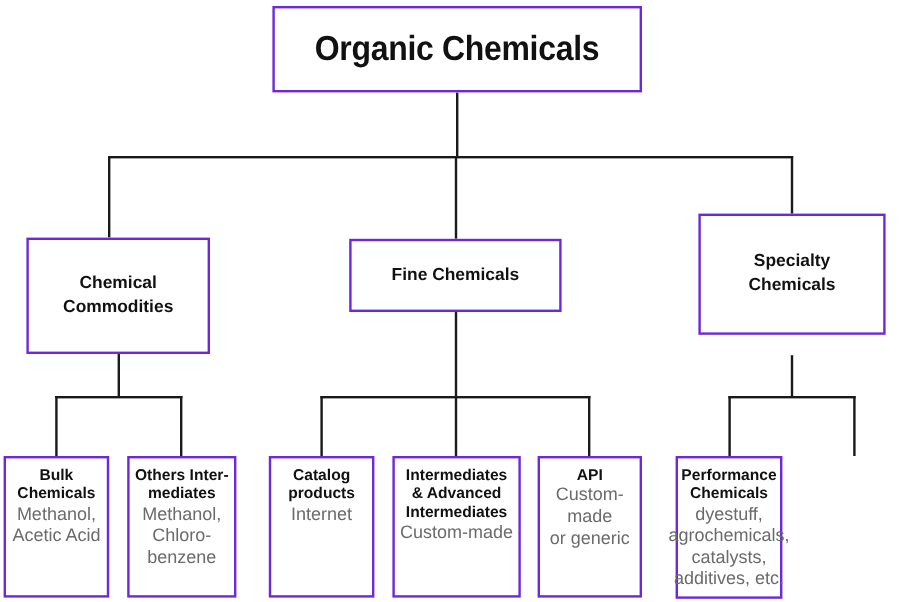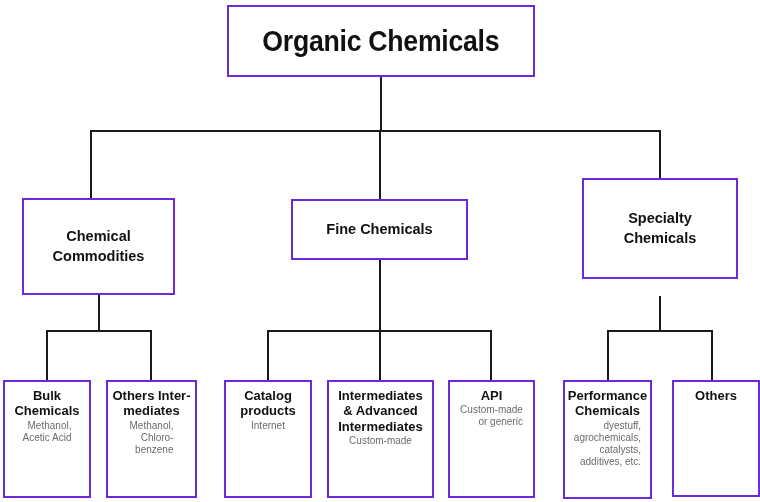--- a/index.html
+++ b/index.html
@@ -67,27 +67,26 @@
     border-width: 2px;
   }
   .node.leaf .node-title {
     font-size: 13px;
     font-weight: bold;
     line-height: 1.18;
     color: #111111;
     white-space: pre-line;
   }
   .node.leaf .node-sub {
-    font-size: 10px;
+    font-size: 15px;
     font-weight: normal;
     line-height: 1.2;
     color: #6b6b6b;
     white-space: pre-line;
     margin-top: 1px;
-    text-align: right;
   }
 
   
   .edge {
     position: absolute;
     background: #1a1a1a;
     z-index: 1;
   }
   .edge.v { width: 2px; }
   .edge.h { height: 2px; }
@@ -175,18 +174,14 @@
 
   <div class="node leaf" style="left:563px; top:380px; width:89px; height:119px;">
     <span class="node-title">Performance
 Chemicals</span>
     <span class="node-sub">dyestuff,
 agrochemicals,
 catalysts,
 additives, etc.</span>
   </div>
 
-  <div class="node leaf" style="left:672px; top:380px; width:88px; height:117px;">
-    <span class="node-title">Others</span>
-    <span class="node-sub"></span>
-  </div>
 
 </div>
 
 </body></html>

